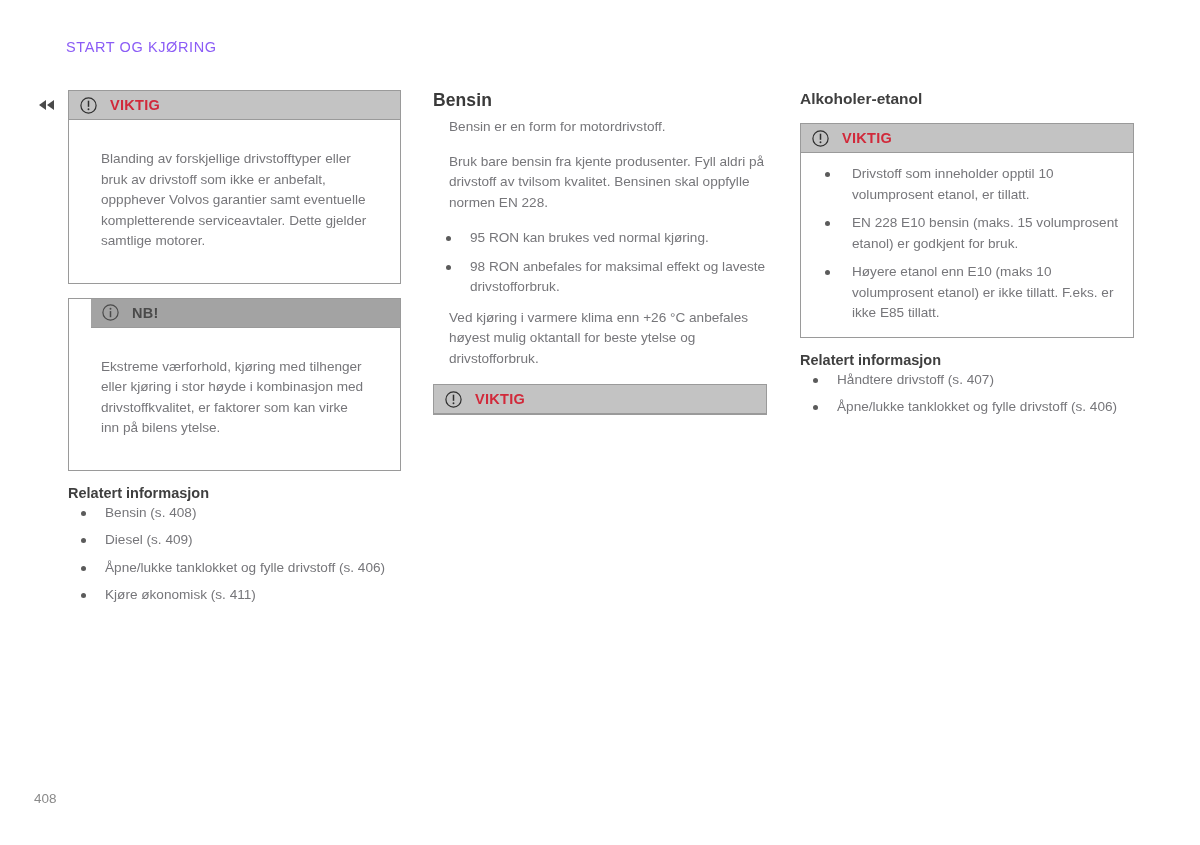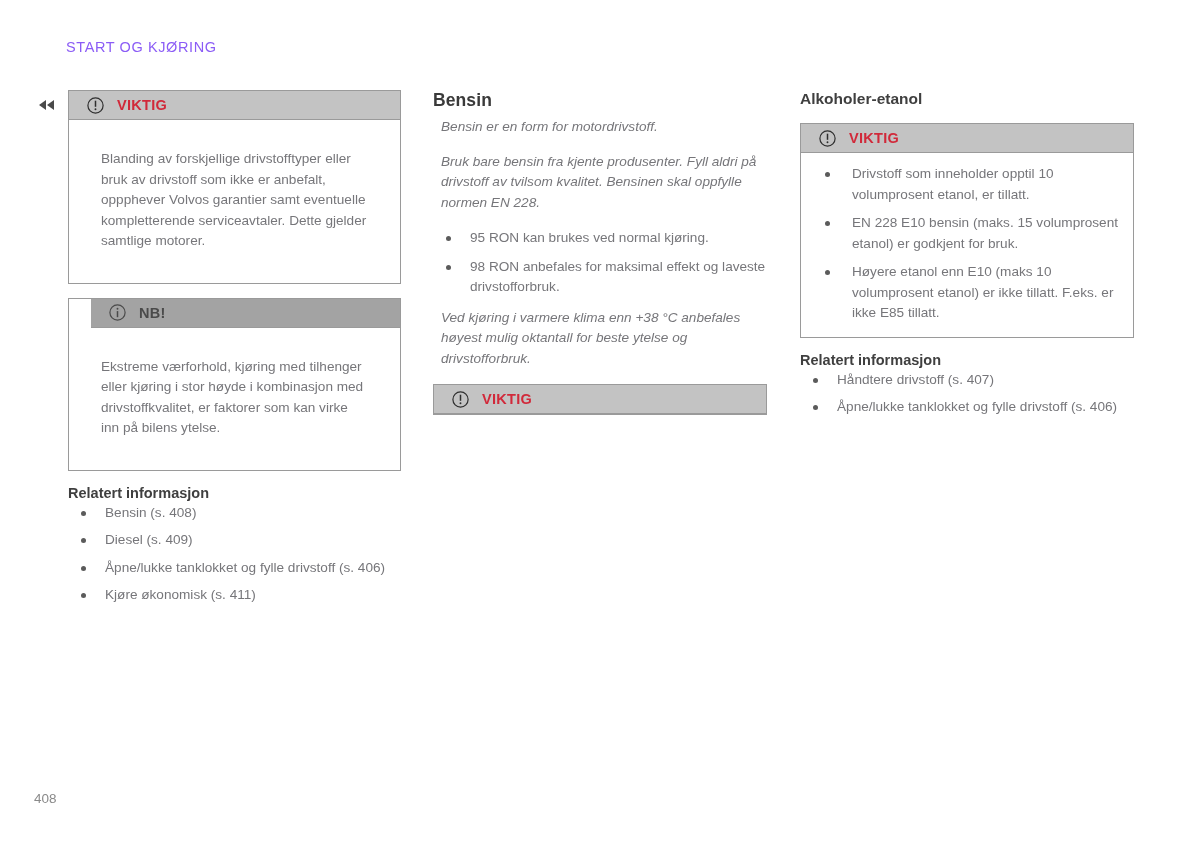--- a/index.html
+++ b/index.html
@@ -62,21 +62,21 @@
   .callout {
     border: 1px solid #9a9a9a;
     box-sizing: border-box;
     background: #ffffff;
     margin-bottom: 14px;
   }
   .callout-head {
     display: flex;
     align-items: center;
     height: 29px;
-    padding: 0 0 0 18px;
+    padding: 0 0 0 11px;
     border-bottom: 1px solid #9a9a9a;
     box-sizing: border-box;
   }
   .callout.warning > .callout-head { background: #c3c3c3; }
   .callout.note    > .callout-head { background: #a3a3a3; margin-left: 22px; }
 
   .callout-icon {
     width: 17px;
     height: 17px;
     flex: 0 0 17px;
@@ -137,25 +137,24 @@
     margin: 0 0 6px 0;
     letter-spacing: 0.1px;
   }
   .h3 {
     font-size: 14.5px;
     font-weight: bold;
     color: #3f3f3f;
     margin: 0 0 2px 0;
   }
   p.body {
-    margin: 0 0 15px 8px;
+    margin: 0 0 15px 16px;
     font-size: 13.6px;
     line-height: 20.5px;
     color: #76767a;
-    font-style: italic;
   }
   p.body.tight { margin-bottom: 14px; }
 
   .related {
     margin-top: 14px;
   }
   .related ul.blist > li {
     margin-bottom: 7px;
   }
   .spacer-10 { height: 10px; }
@@ -227,21 +226,21 @@
 
   <p class="body">Bruk bare bensin fra kjente produsenter. Fyll aldri på drivstoff av tvilsom kvalitet. Bensinen skal oppfylle normen EN 228.</p>
 
   <ul class="blist">
     <li>95 RON kan brukes ved normal kjøring.</li>
     <li>98 RON anbefales for maksimal effekt og laveste drivstofforbruk.</li>
   </ul>
 
   <div class="spacer-10"></div>
 
-  <p class="body">Ved kjøring i varmere klima enn +38 °C anbefales høyest mulig oktantall for beste ytelse og drivstofforbruk.</p>
+  <p class="body">Ved kjøring i varmere klima enn +26 °C anbefales høyest mulig oktantall for beste ytelse og drivstofforbruk.</p>
 
   <div class="callout warning">
     <div class="callout-head">
       <span class="callout-icon">
         <svg width="17" height="17" viewBox="0 0 17 17" aria-hidden="true">
           <circle cx="8.5" cy="8.5" r="7.6" fill="none" stroke="#2e2e2e" stroke-width="1.2"></circle>
           <rect x="7.75" y="3.7" width="1.5" height="6.1" fill="#2e2e2e"></rect>
           <circle cx="8.5" cy="12.3" r="0.95" fill="#2e2e2e"></circle>
         </svg>
       </span>

